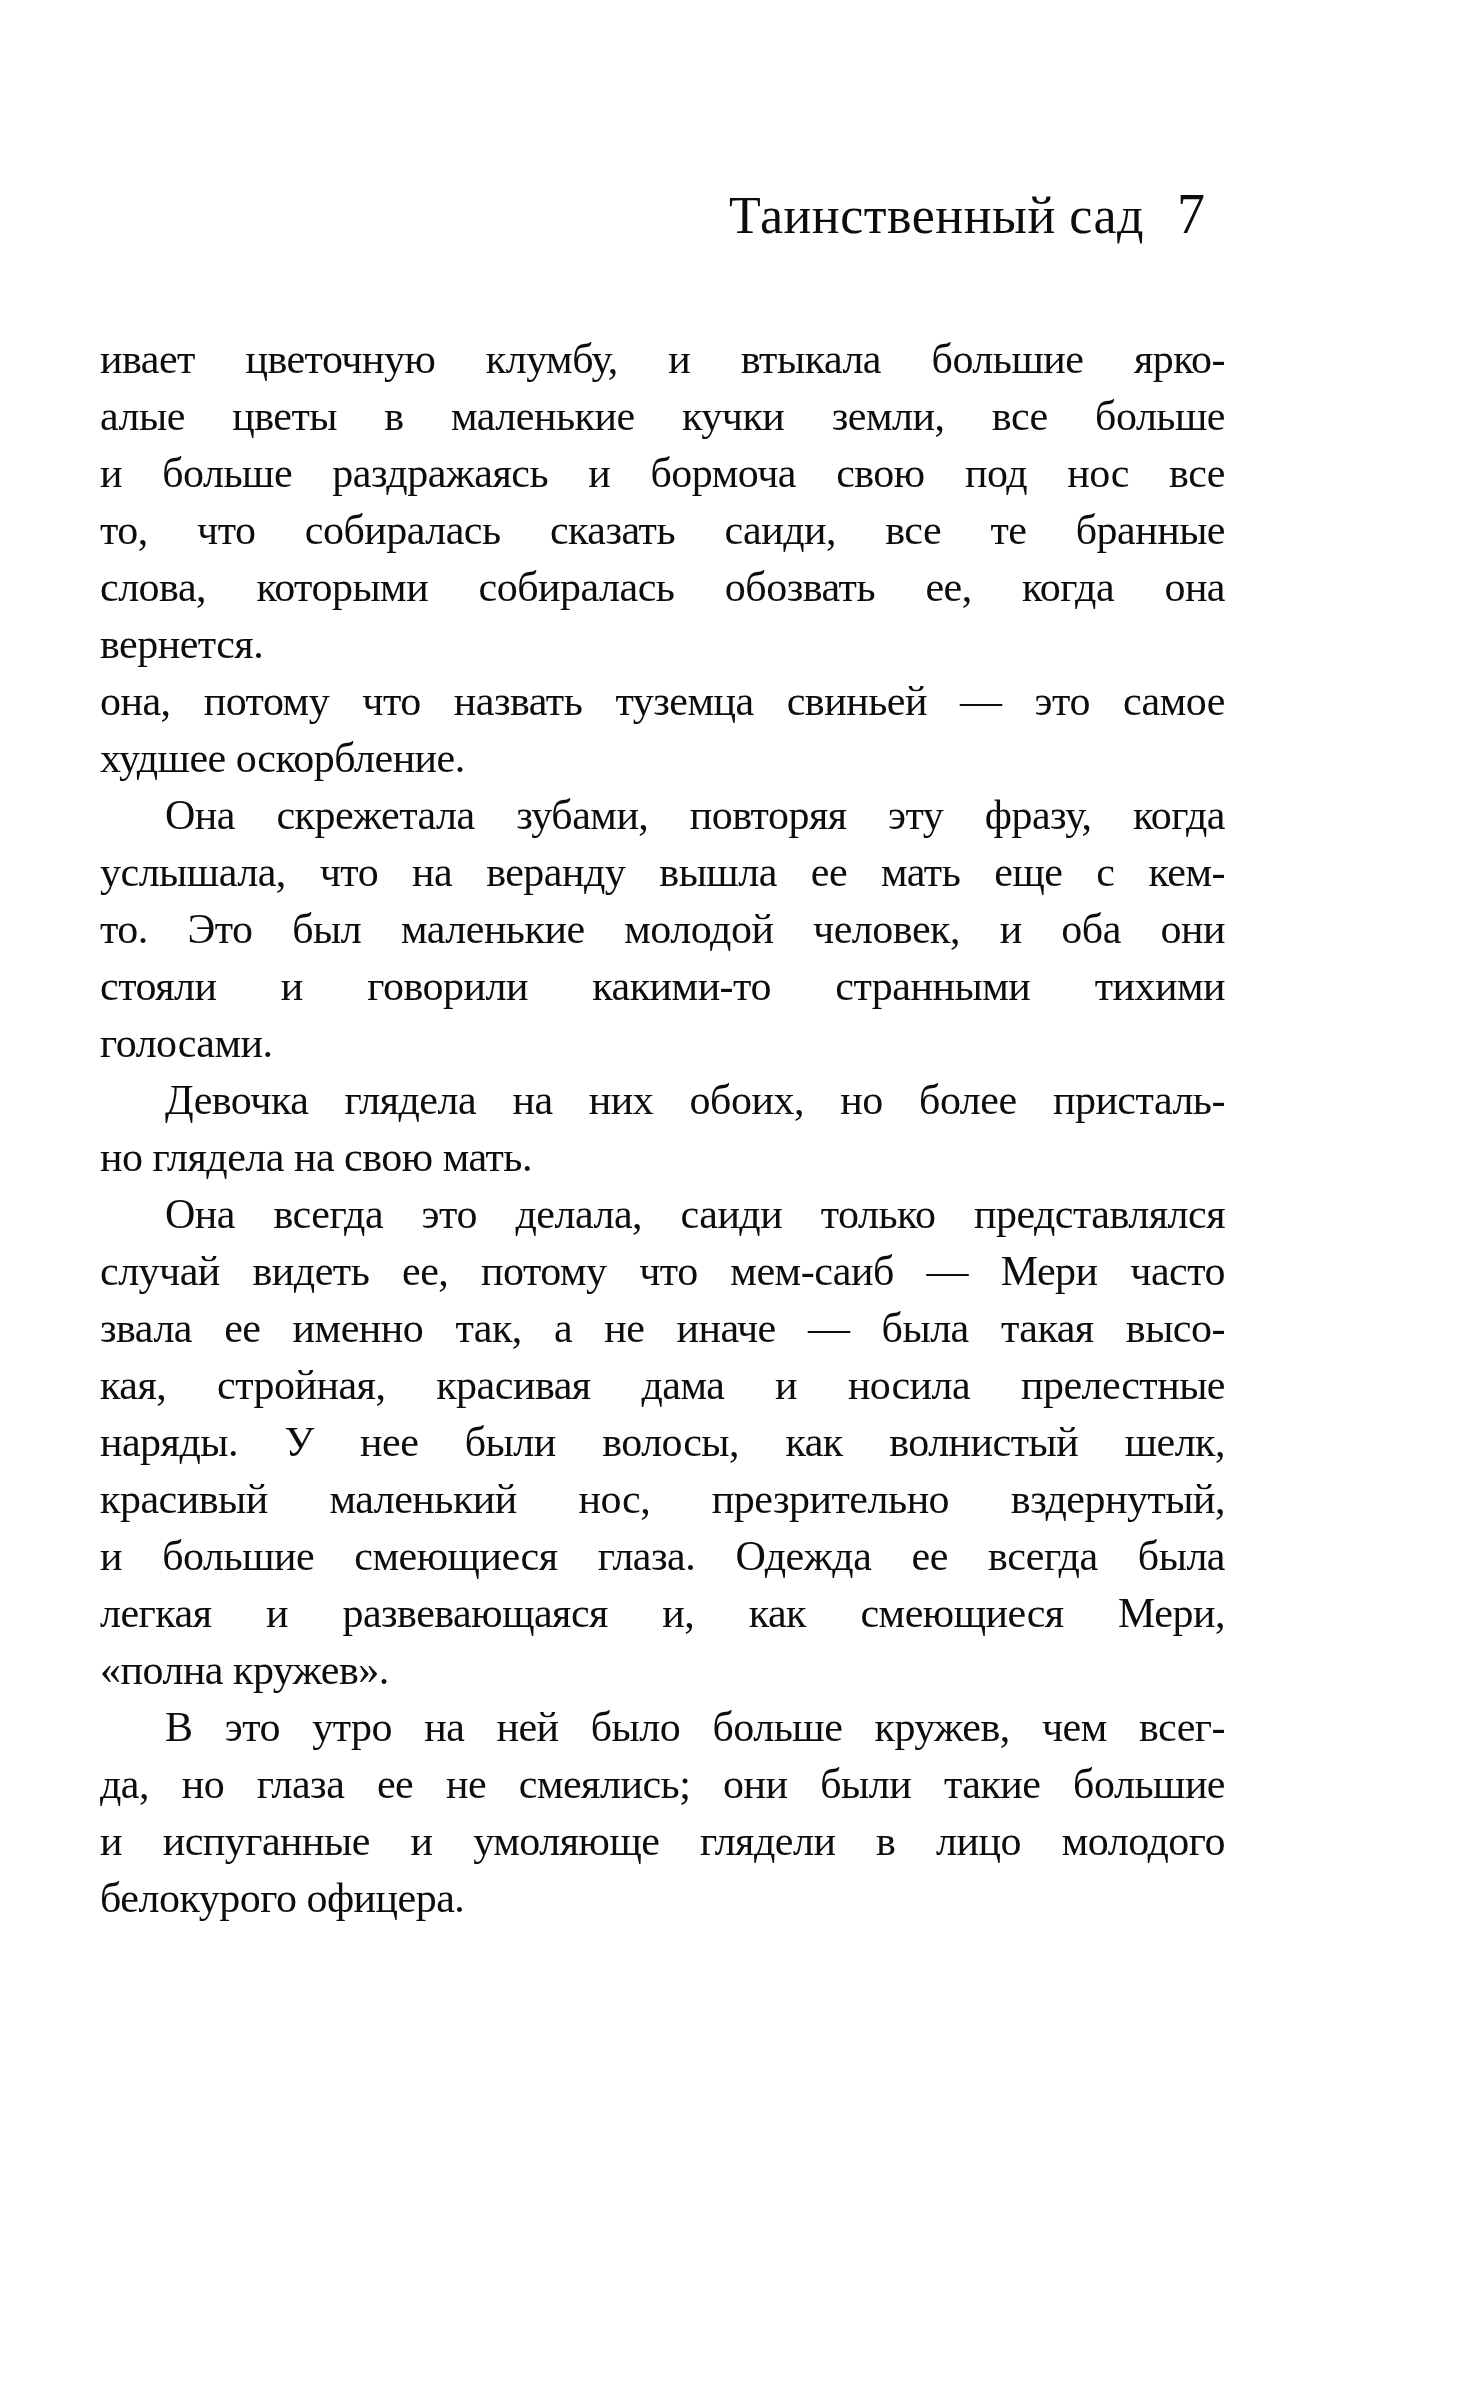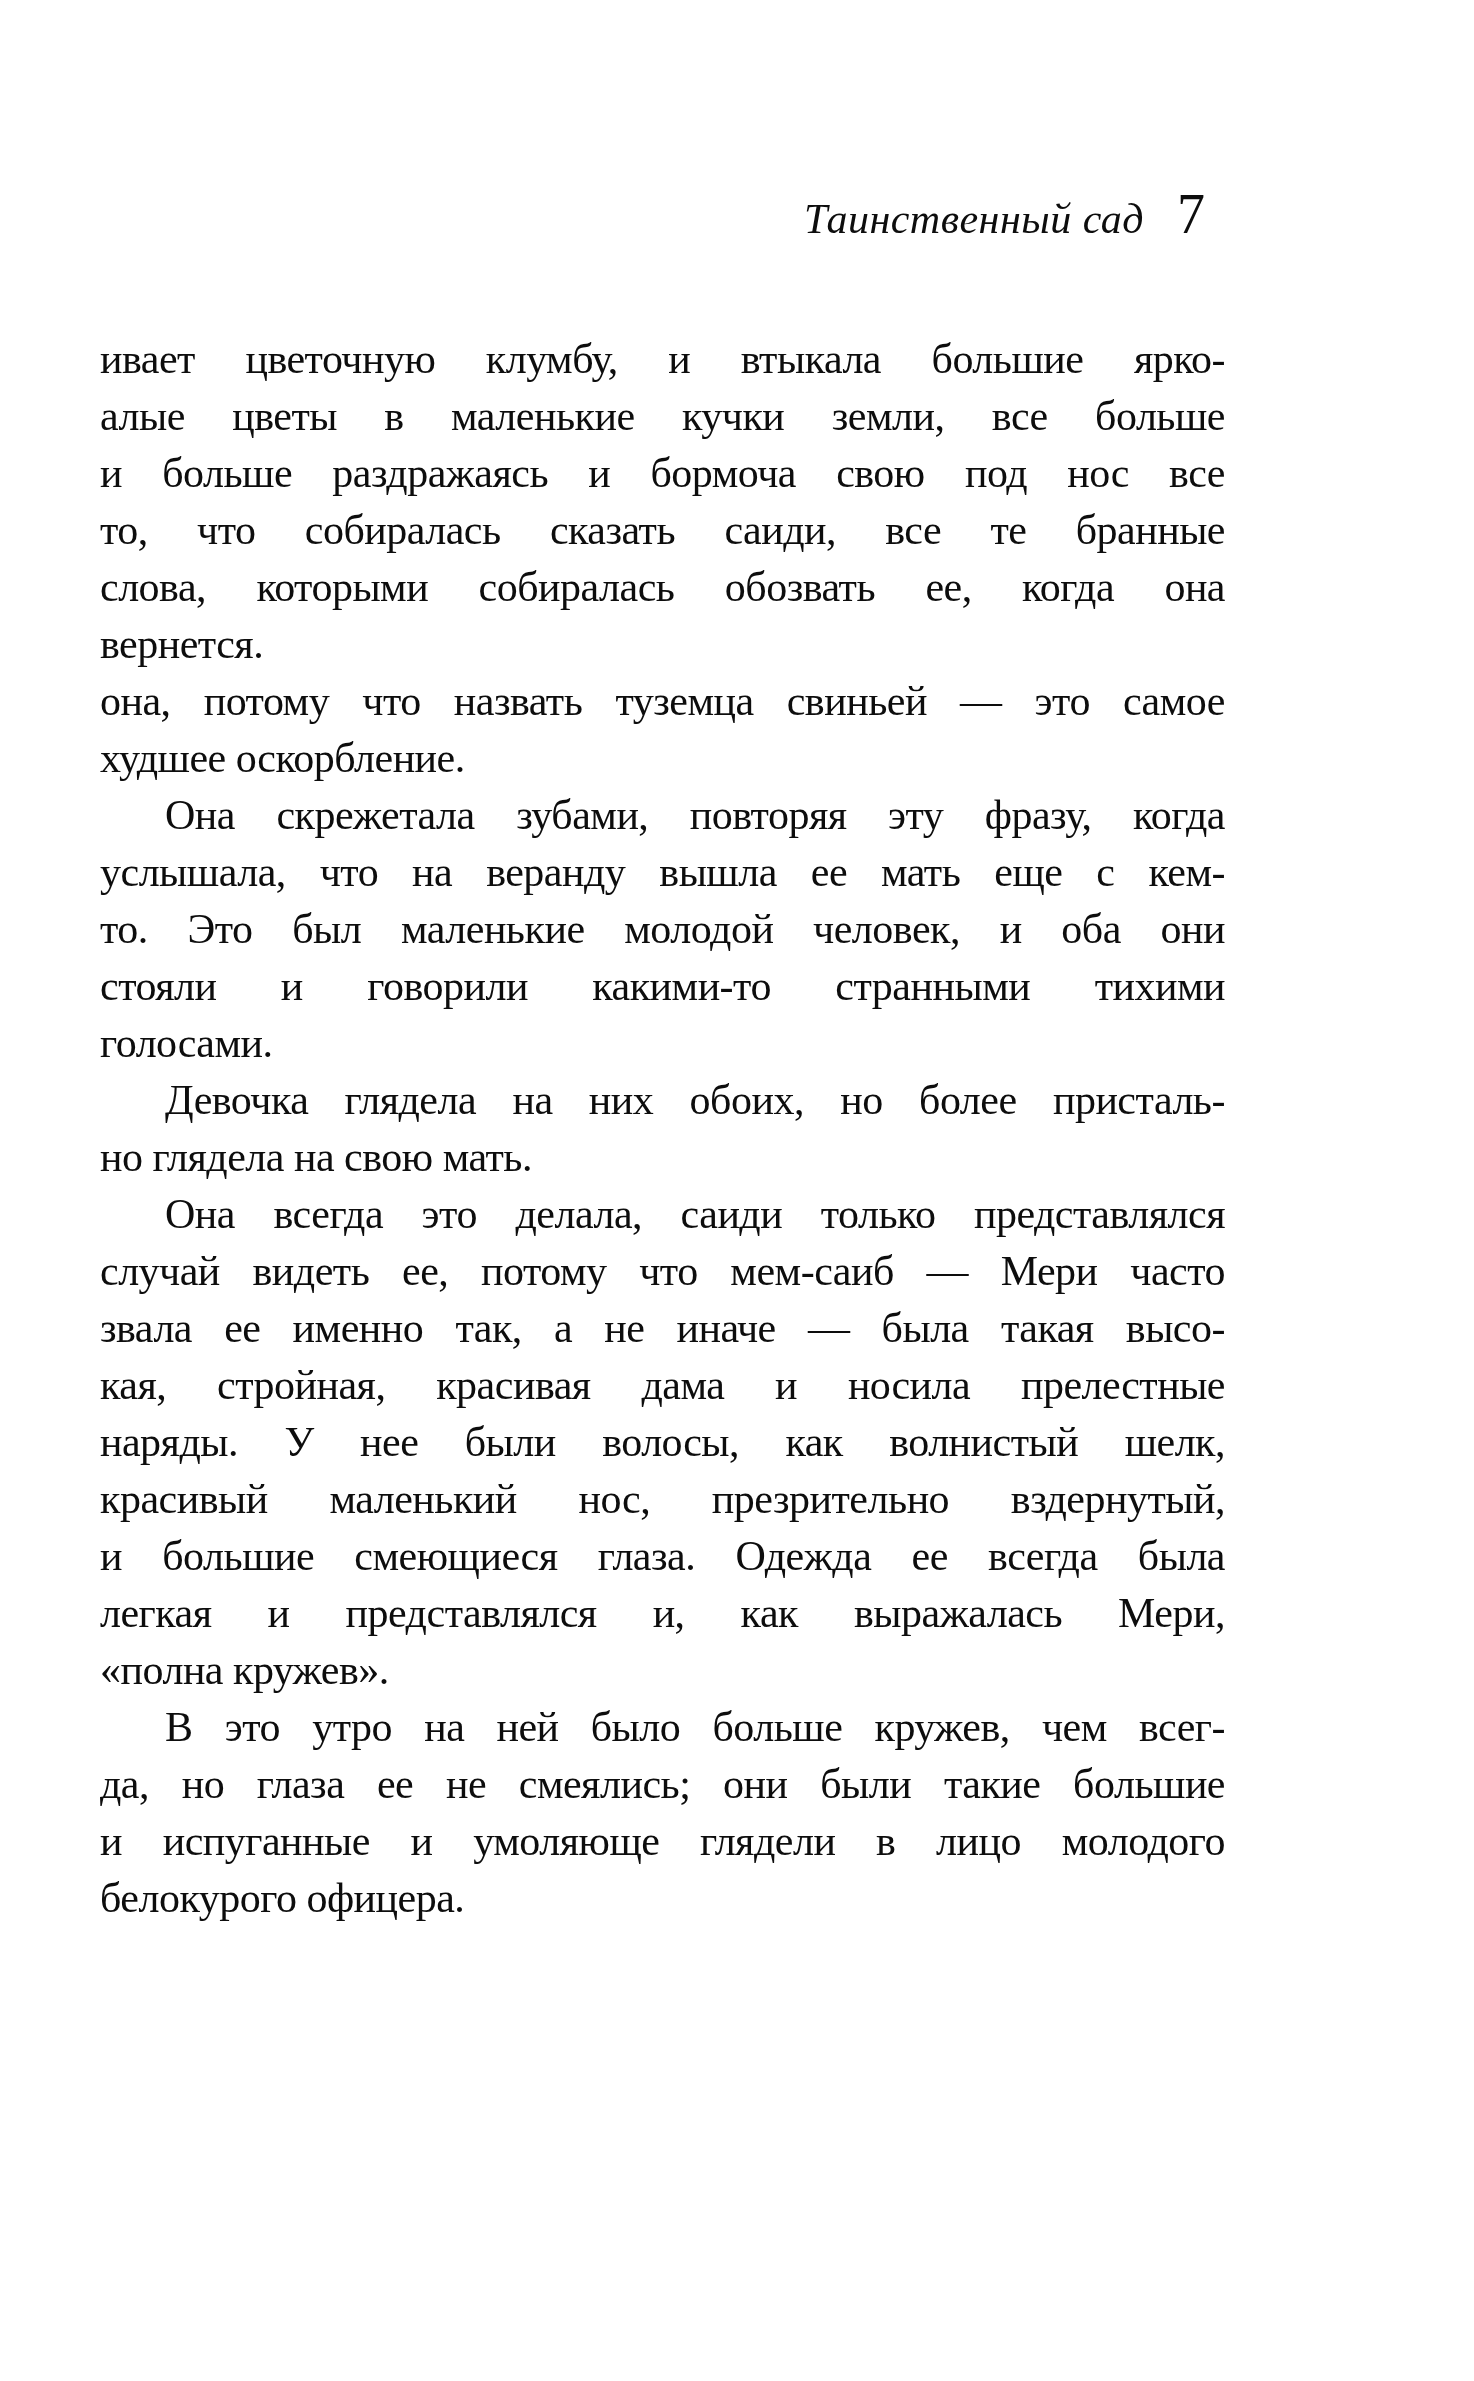--- a/index.html
+++ b/index.html
@@ -28,22 +28,21 @@
     left: 100px;
     width: 1125px;
     display: flex;
     justify-content: flex-end;
     align-items: baseline;
     padding-right: 20px;
     gap: 33px;
     white-space: nowrap;
   }
   .running-title {
-    font-style: italic;
-    font-size: 42px;
+    font-size: 52px;
     letter-spacing: 0.5px;
   }
   .page-number {
     font-size: 56px;
     font-style: normal;
   }
   
   .text-block {
     position: absolute;
     top: 283px;
@@ -100,21 +99,21 @@
         <div class="line last">но глядела на свою мать.</div>
       </div>
       <div class="paragraph indented">
         <div class="line first">Она всегда это делала, саиди только представлялся</div>
         <div class="line">случай видеть ее, потому что мем-саиб — Мери часто</div>
         <div class="line">звала ее именно так, а не иначе — была такая высо-</div>
         <div class="line">кая, стройная, красивая дама и носила прелестные</div>
         <div class="line">наряды. У нее были волосы, как волнистый шелк,</div>
         <div class="line">красивый маленький нос, презрительно вздернутый,</div>
         <div class="line">и большие смеющиеся глаза. Одежда ее всегда была</div>
-        <div class="line">легкая и представлялся и, как выражалась Мери,</div>
+        <div class="line">легкая и развевающаяся и, как смеющиеся Мери,</div>
         <div class="line last">«полна кружев».</div>
       </div>
       <div class="paragraph indented">
         <div class="line first">В это утро на ней было больше кружев, чем всег-</div>
         <div class="line">да, но глаза ее не смеялись; они были такие большие</div>
         <div class="line">и испуганные и умоляюще глядели в лицо молодого</div>
         <div class="line last">белокурого офицера.</div>
       </div>
     </div>
 </div>

